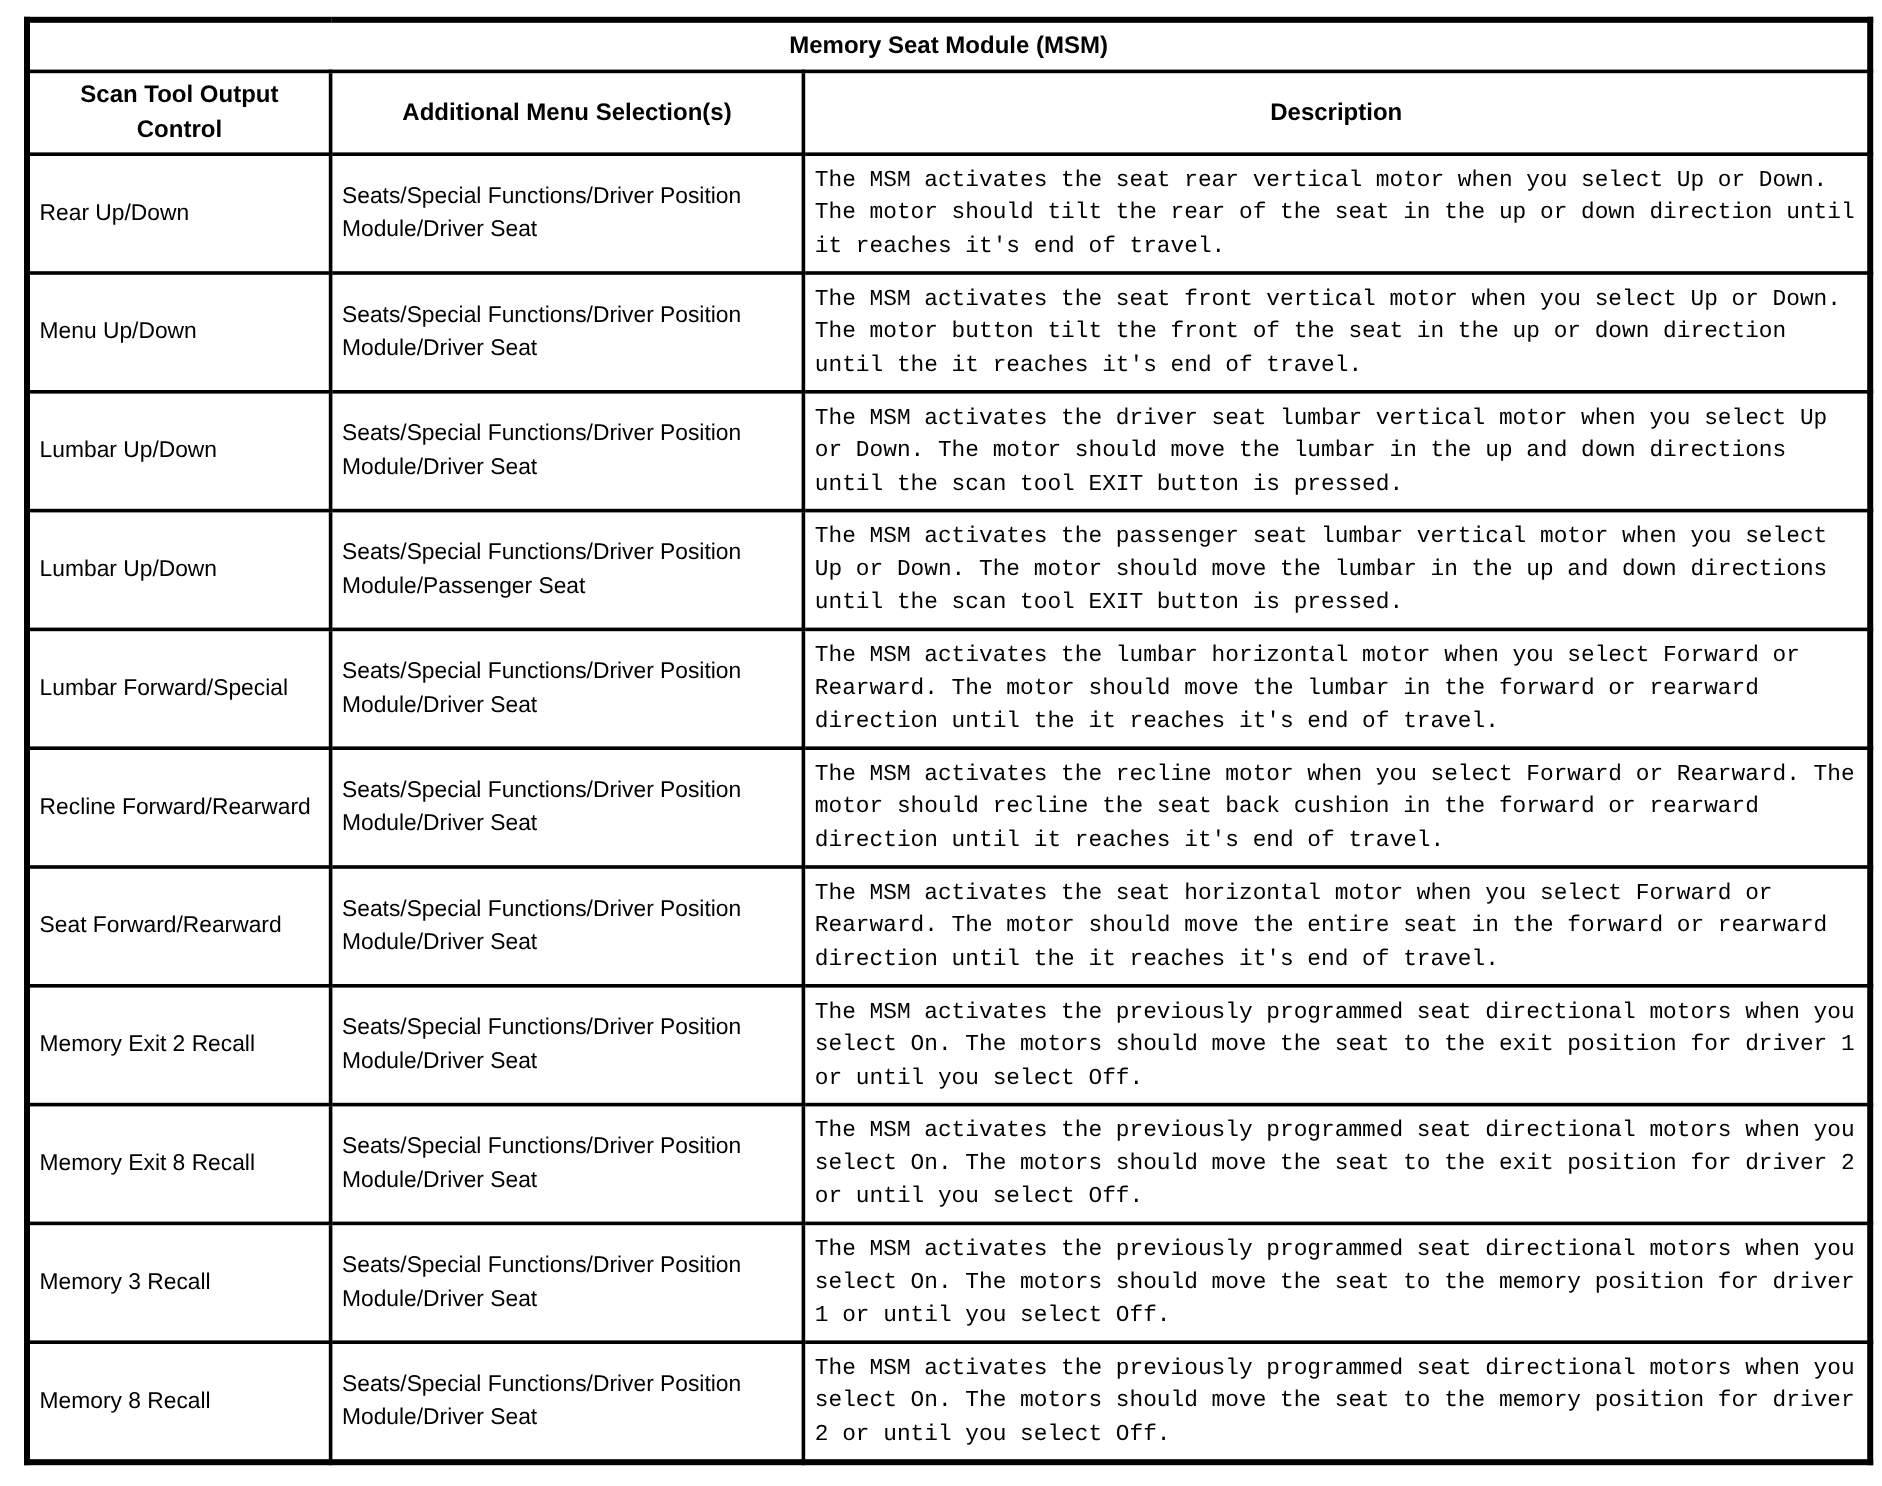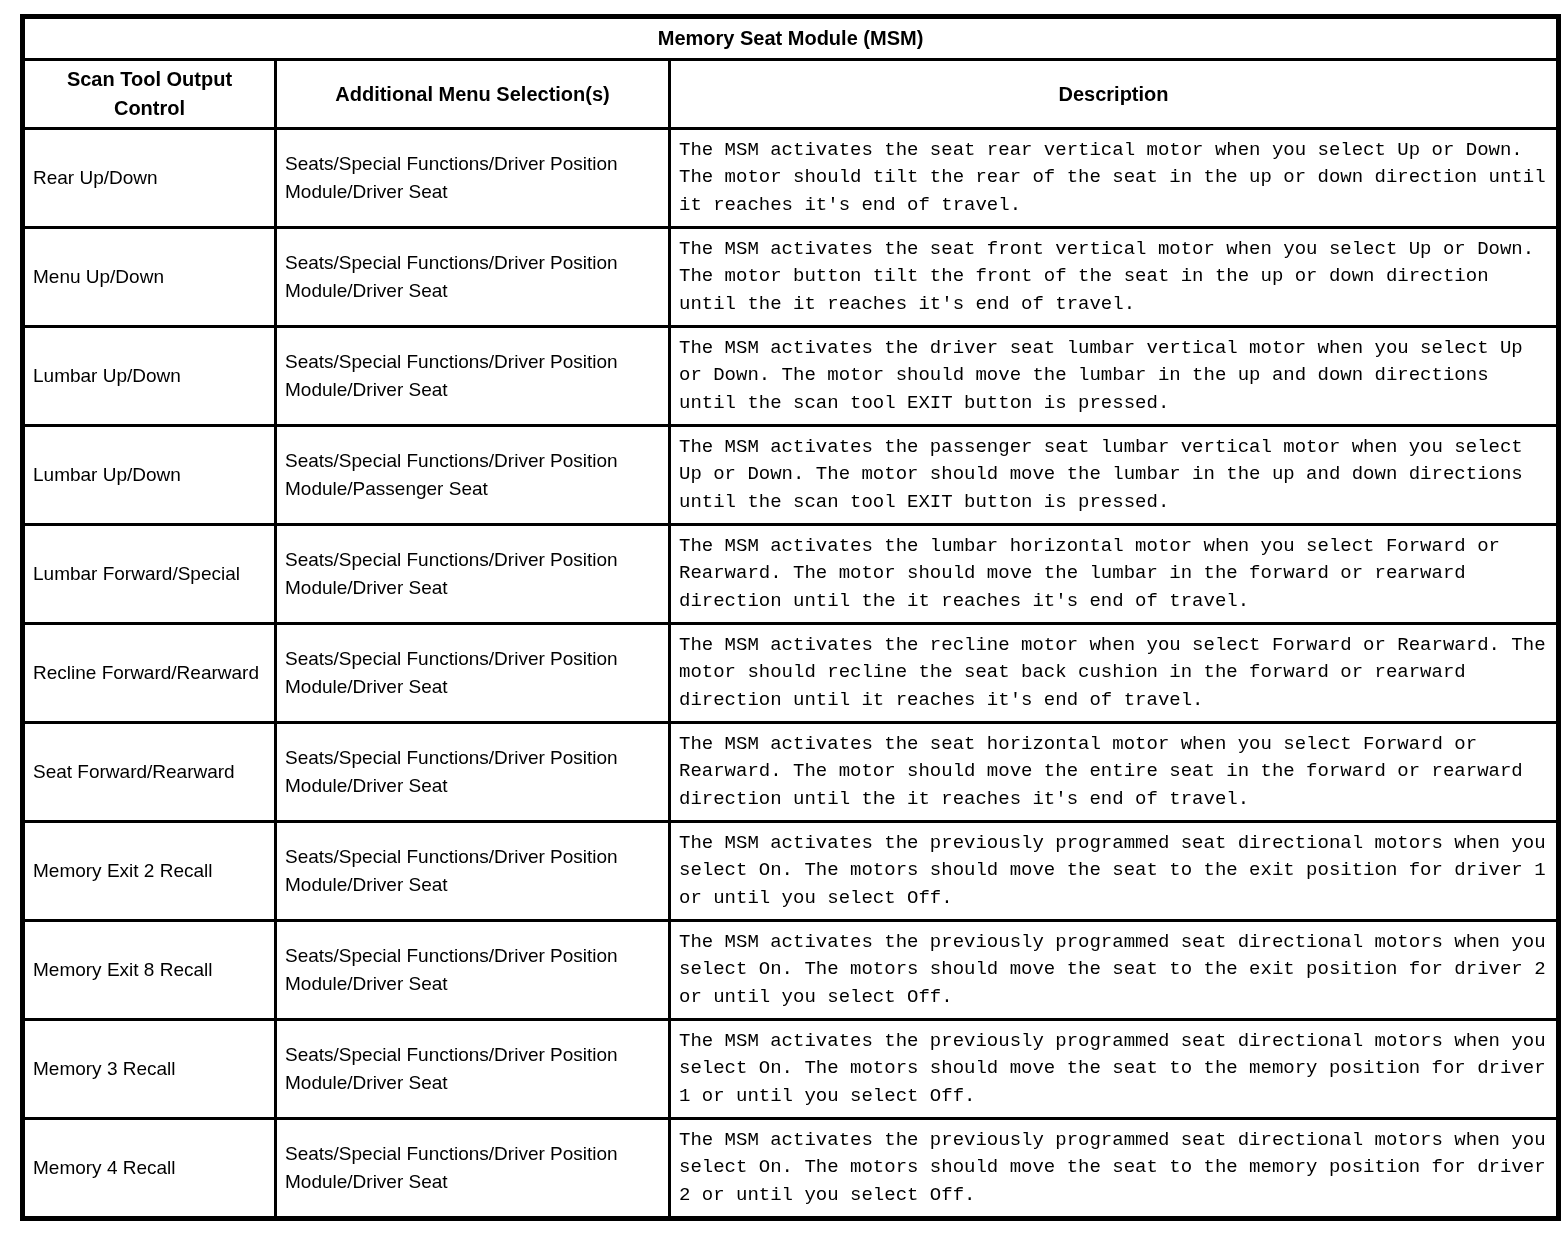--- a/index.html
+++ b/index.html
@@ -122,19 +122,19 @@
     <td class="col-desc">The MSM activates the previously programmed seat directional motors when you select On. The motors should move the seat to the exit position for driver 2 or until you select Off.</td>
   </tr>
 
   <tr>
     <td class="col-control">Memory 3 Recall</td>
     <td class="col-menu">Seats/Special Functions/Driver Position Module/Driver Seat</td>
     <td class="col-desc">The MSM activates the previously programmed seat directional motors when you select On. The motors should move the seat to the memory position for driver 1 or until you select Off.</td>
   </tr>
 
   <tr>
-    <td class="col-control">Memory 4 Recall</td>
+    <td class="col-control">Memory 8 Recall</td>
     <td class="col-menu">Seats/Special Functions/Driver Position Module/Driver Seat</td>
     <td class="col-desc">The MSM activates the previously programmed seat directional motors when you select On. The motors should move the seat to the memory position for driver 2 or until you select Off.</td>
   </tr>
 </tbody>
   </table>
 </div>
 
 </body></html>

